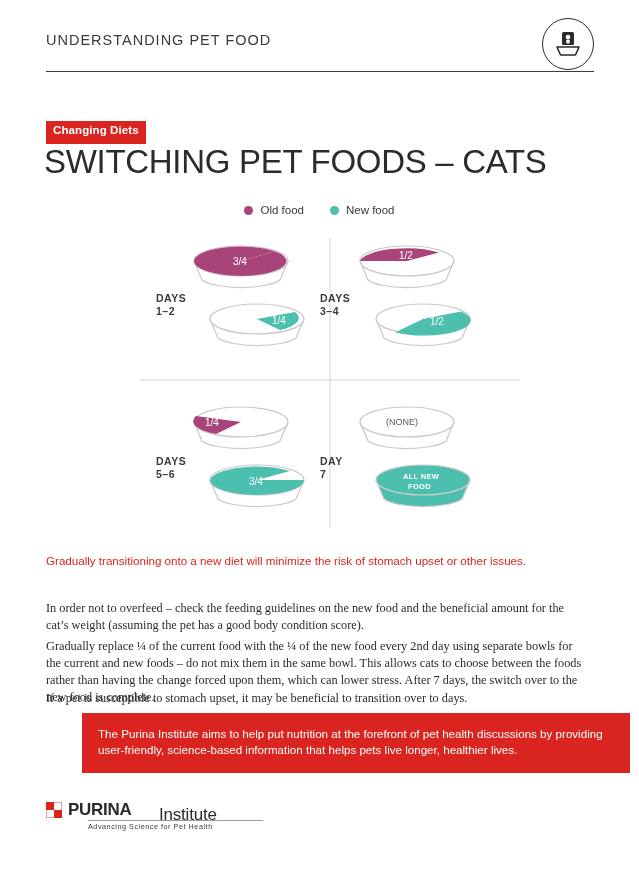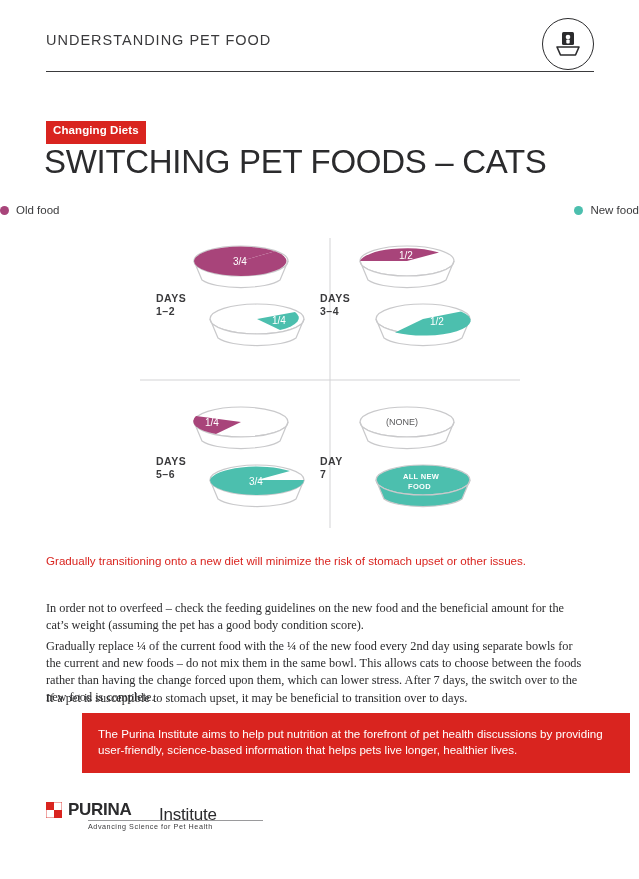--- a/index.html
+++ b/index.html
@@ -90,21 +90,21 @@
     line-height: 1.1;
   }
 
   
   .legend {
     position: absolute;
     left: 0;
     top: 204px;
     width: 639px;
     display: flex;
-    justify-content: space-between;
+    justify-content: center;
     gap: 26px;
     align-items: center;
   }
   .legend-item {
     display: flex;
     align-items: center;
     gap: 7px;
     font-size: 11.5px;
     color: #3a3a3c;
   }

